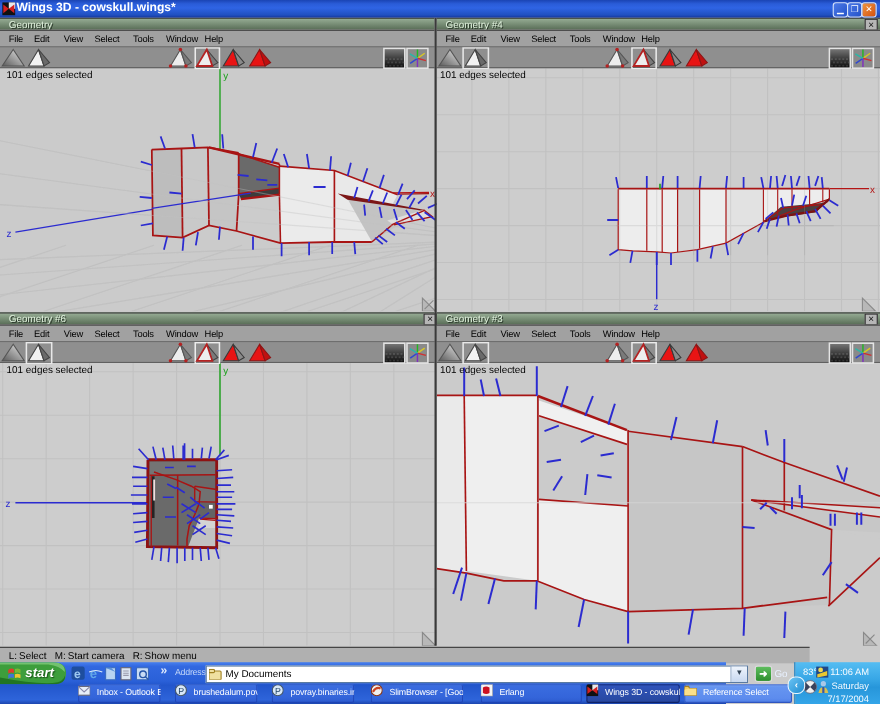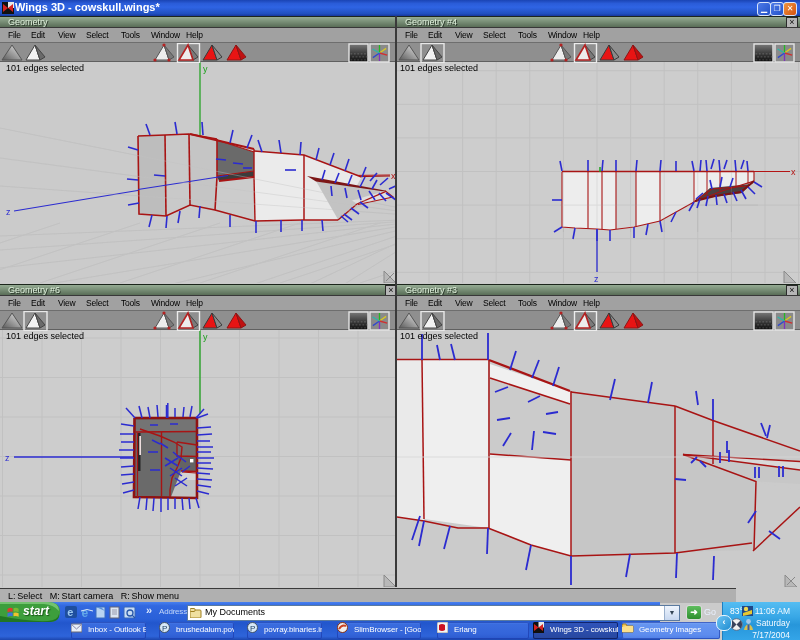--- a/index.html
+++ b/index.html
@@ -801,21 +801,21 @@
         </svg><span class="btext">Erlang</span></div>
       <div class="taskbtn" style="left:533px;width:85px;background:linear-gradient(to bottom,#3054bc,#27479e);box-shadow:inset 0 0 0 1px rgba(10,25,90,.8);"><svg class="bicon" width="11" height="11">
           <rect x="0" y="0" width="11" height="11" fill="#101010"></rect>
           <rect x="5.5" y="0" width="5.5" height="5.5" fill="#e8e8e8"></rect>
           <path d="M1 2 L5.5 5.5 L1 9 Z" fill="#d42020"></path>
           <path d="M10 2 L5.5 5.5 L10 9 Z" fill="#d42020"></path>
         </svg><span class="btext">Wings 3D - cowskul...</span></div>
       <div class="taskbtn" style="left:622px;width:98px;background:linear-gradient(to bottom,#7fa8f4 0%,#6695f0 15%,#5d8cee 75%,#4f7fe6 100%);"><svg class="bicon" width="12" height="11">
           <path d="M0 3 L0 10 L11 10 L11 4 L5 4 L4 2 L1 2 Z" fill="#f4cc5c" stroke="#a88020" stroke-width="1"></path>
           <path d="M0 5 L4 4 L11 4 L11 10 L0 10 Z" fill="#fbe08a"></path>
-        </svg><span class="btext">Geometry Images</span></div>
+        </svg><span class="btext">Reference Select</span></div>
  <div id="tray">
   <span class="clock" style="top:4px">11:06 AM</span>
   <span class="clock" style="top:16px">Saturday</span>
   <span class="clock" style="top:28px">7/17/2004</span>
   <span class="abs" style="left:7px;top:4px;font-size:8.5px;font-weight:normal;color:#fff">83°</span>
   <svg class="abs" style="left:18px;top:3px" width="13" height="12">
           <rect x="1" y="1" width="11" height="10" fill="#204888"></rect>
           <path d="M2 8 L11 5 L11 9 L2 11 Z" fill="#e8c830"></path>
           <circle cx="5" cy="4" r="2.2" fill="#f0d850"></circle>
         </svg>

